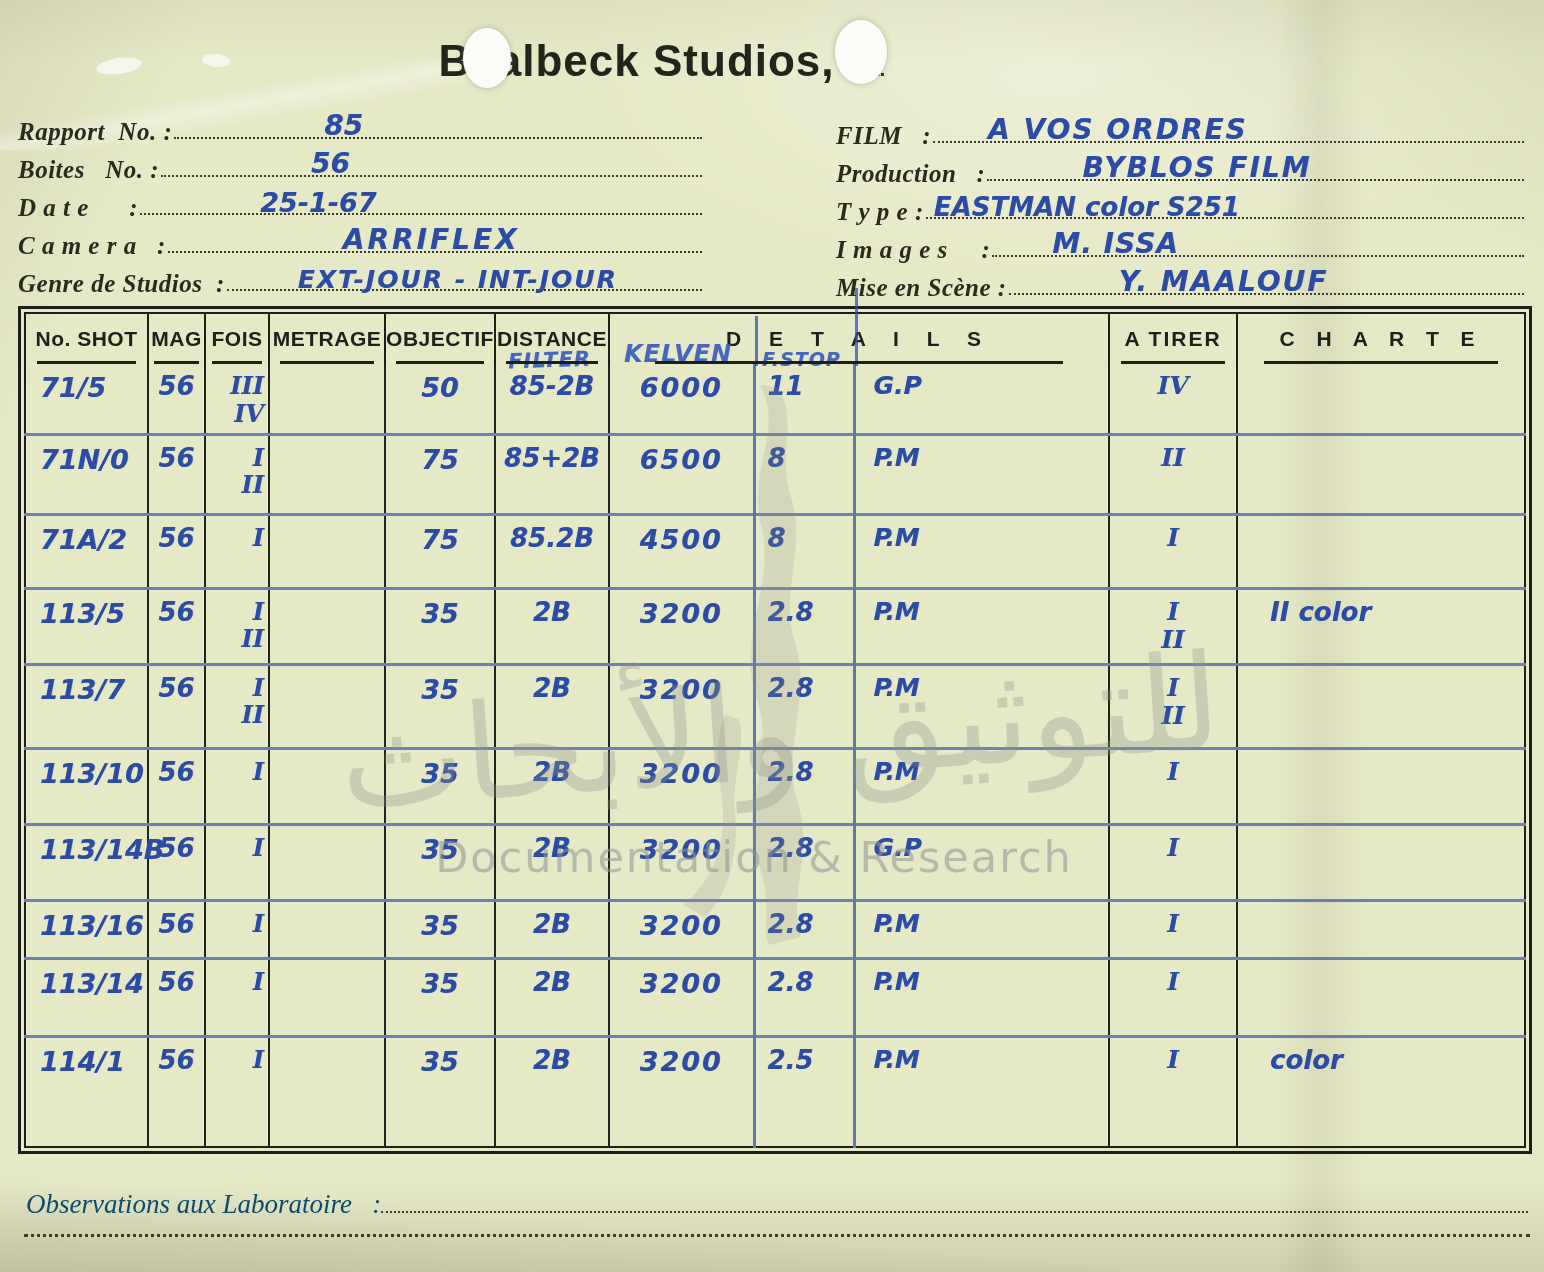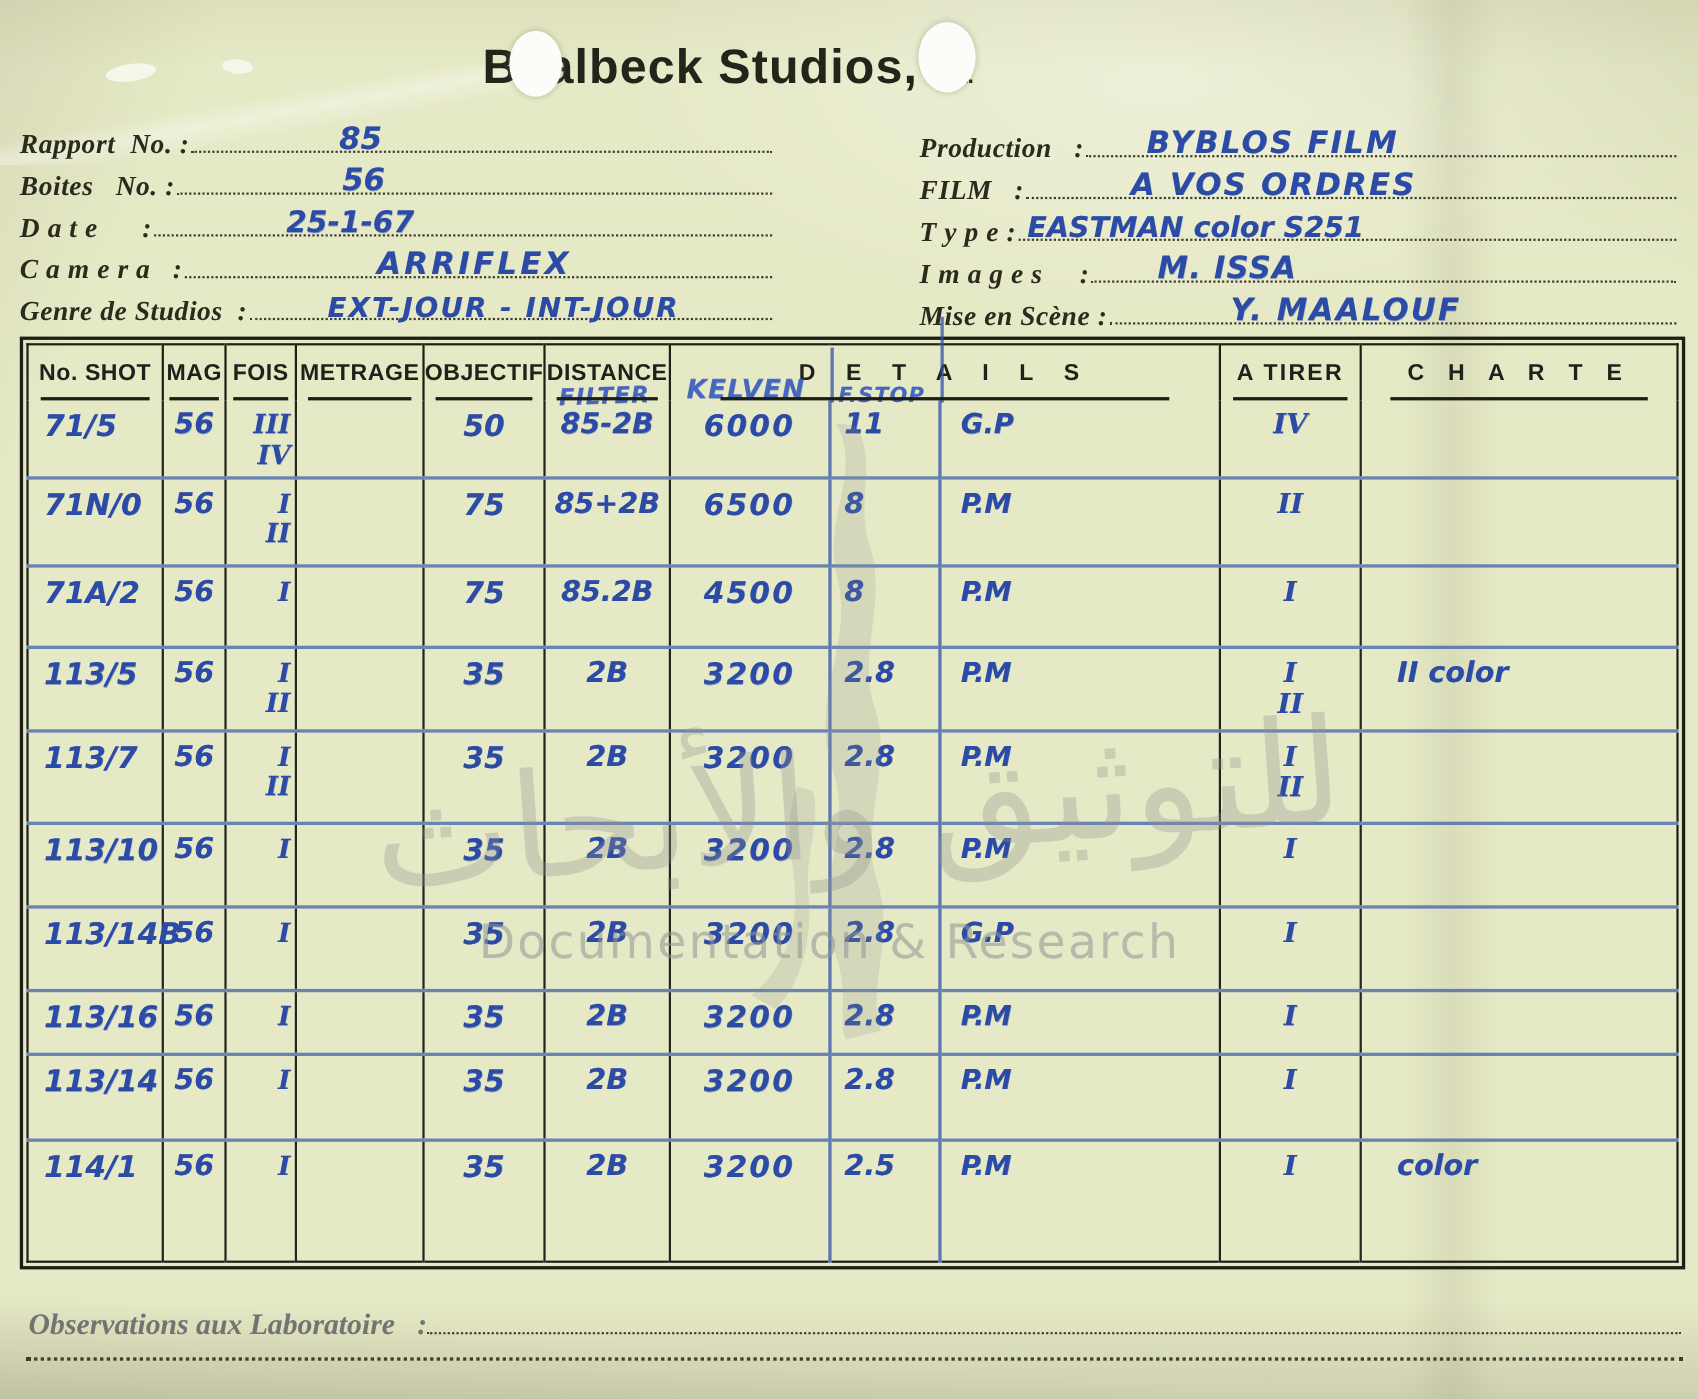--- a/index.html
+++ b/index.html
@@ -44,21 +44,21 @@
   .fields{position:absolute;}
   .fields-left{top:106px;left:18px;width:688px;}
   .fields-right{top:110px;left:836px;width:692px;}
   .field{display:flex;align-items:flex-end;height:38px;position:relative;}
   .field-label{font-family:"Liberation Serif",serif;font-style:italic;font-weight:700;
     font-size:25px;color:#2a2b1c;white-space:pre;letter-spacing:0.5px;line-height:1;}
   .field-line{flex:1;height:100%;position:relative;margin-left:2px;}
   .field-line::after{content:"";position:absolute;left:0;right:4px;bottom:5px;
     border-bottom:2px dotted #3c3d30;}
   .field-value{position:absolute;bottom:2px;font-size:28px;white-space:nowrap;z-index:2;}
-  .fields-left .field:nth-child(1) .field-value{left:134px;}
+  .fields-left .field:nth-child(1) .field-value{left:150px;}
   .fields-left .field:nth-child(2) .field-value{left:150px;}
   .fields-left .field:nth-child(3) .field-value{left:120px;font-size:27px;}
   .fields-left .field:nth-child(4) .field-value{left:175px;letter-spacing:3px;}
   .fields-left .field:nth-child(5) .field-value{left:71px;font-size:25px;letter-spacing:2px;}
   .fields-right .field:nth-child(1) .field-value{left:55px;letter-spacing:2px;}
   .fields-right .field:nth-child(2) .field-value{left:95px;letter-spacing:2px;}
   .fields-right .field:nth-child(3) .field-value{left:8px;font-size:26px;}
   .fields-right .field:nth-child(4) .field-value{left:60px;letter-spacing:1px;}
   .fields-right .field:nth-child(5) .field-value{left:110px;letter-spacing:2px;}
 
@@ -109,22 +109,22 @@
   td.c-filter{text-align:center;}
   td.c-kelvin{border-left:2px solid #23241b;text-align:center;font-size:27px;letter-spacing:2px;}
   td.c-fstop{border-left:3px solid rgba(46,82,168,0.75);padding-left:12px;}
   td.c-details{border-left:3px solid rgba(46,82,168,0.75);padding-left:18px;font-size:25px;}
   td.c-atirer{text-align:center;white-space:pre-line;font-size:25px;font-family:"DejaVu Serif",serif;}
   td.c-charte{padding-left:32px;}
 
   
   .observations{position:absolute;left:26px;top:1178px;width:1502px;
     display:flex;align-items:flex-end;height:40px;}
-  .obs-label{font-family:"Liberation Serif",serif;font-style:italic;font-weight:700;
-    font-size:27px;color:#737373;white-space:pre;line-height:1;}
+  .obs-label{font-family:"Liberation Serif",serif;font-style:italic;font-weight:400;
+    font-size:27px;color:#0c4a6e;white-space:pre;line-height:1;}
   .obs-line{flex:1;height:100%;position:relative;}
   .obs-line::after{content:"";position:absolute;left:0;right:0;bottom:5px;
     border-bottom:2px dotted #3c3d30;}
   .footer-line2{position:absolute;left:24px;right:14px;top:1234px;
     border-bottom:3px dotted #3c3d30;}
 
   
   .watermark{position:absolute;inset:0;pointer-events:none;z-index:5;}
   .wm-swoosh{position:absolute;left:665px;top:385px;opacity:0.20;}
   .wm-arabic{position:absolute;left:300px;top:660px;width:960px;text-align:center;
@@ -177,29 +177,29 @@
   <div class="field">
     <span class="field-label">Genre de Studios  :</span>
     <span class="field-line">
         <span class="field-value hw">EXT-JOUR - INT-JOUR</span>
       </span>
   </div>
 </div>
 
 <div class="fields fields-right">
   <div class="field">
+    <span class="field-label">FILM   :</span>
+    <span class="field-line">
+        <span class="field-value hw">A VOS ORDRES</span>
+      </span>
+  </div>
+  <div class="field">
     <span class="field-label">Production   :</span>
     <span class="field-line">
         <span class="field-value hw">BYBLOS FILM</span>
-      </span>
-  </div>
-  <div class="field">
-    <span class="field-label">FILM   :</span>
-    <span class="field-line">
-        <span class="field-value hw">A VOS ORDRES</span>
       </span>
   </div>
   <div class="field">
     <span class="field-label">T y p e :</span>
     <span class="field-line">
         <span class="field-value hw">EASTMAN color S251</span>
       </span>
   </div>
   <div class="field">
     <span class="field-label">I m a g e s     :</span>

